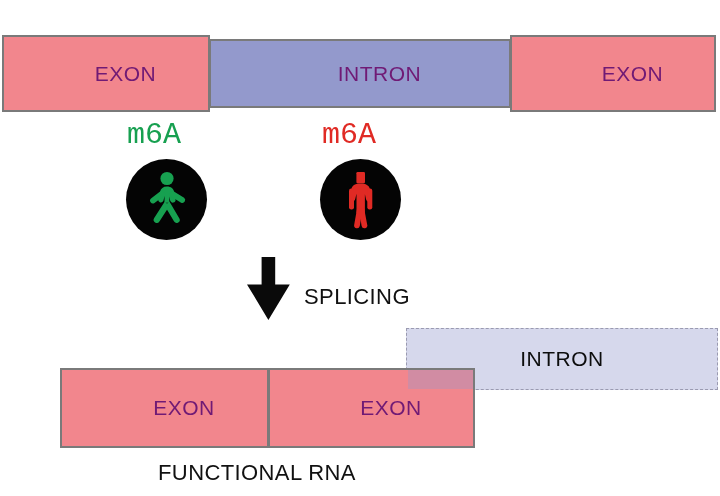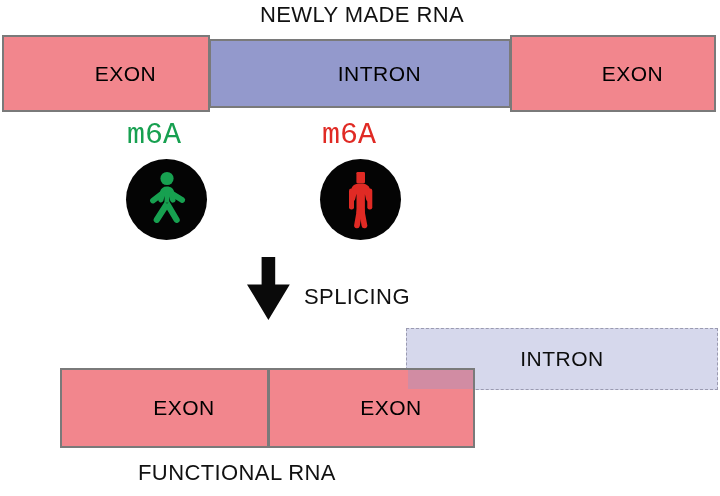--- a/index.html
+++ b/index.html
@@ -31,21 +31,21 @@
   }
 
   
   .seg {
     position: absolute;
     box-sizing: border-box;
     display: flex;
     align-items: center;
     justify-content: center;
     border: 2px solid #7a7a7a;
-    color: #000000;
+    color: #701a75;
     font-size: 21px;
     letter-spacing: 0.5px;
     font-family: "Liberation Sans", sans-serif;
     padding-left: 39px;
   }
   .seg-exon { background: #f2868d; }
   .seg-intron { background: #9399cc; }
 
   .seg-intron-ghost {
     position: absolute;
@@ -81,21 +81,20 @@
   
   .arrow {
     position: absolute;
   }
 </style>
 </head>
 <body>
 
 <div id="canvas">
 
-  <div class="caption" style="left:260px; top:2px;">NEWLY MADE RNA</div>
 
   <div>
 
     <div class="seg seg-exon" style="left:2px; top:35px; width:208px; height:77px;">EXON</div>
 
     <div class="seg seg-intron" style="left:209px; top:39px; width:302px; height:69px;">INTRON</div>
 
     <div class="seg seg-exon" style="left:510px; top:35px; width:206px; height:77px;">EXON</div>
   </div>
 
@@ -202,15 +201,15 @@
   <div>
 
     <div class="seg seg-exon" style="left:60px; top:368px; width:209px; height:80px;">EXON</div>
 
     <div class="seg seg-exon" style="left:268px; top:368px; width:207px; height:80px;">EXON</div>
   </div>
 
   <div style="position:absolute; left:408px; top:370px; width:65px; height:19px;
               background:rgba(147,153,204,0.34); pointer-events:none;"></div>
 
-  <div class="caption" style="left:138px; top:460px;text-align:right;">FUNCTIONAL RNA</div>
+  <div class="caption" style="left:158px; top:460px;text-align:right;">FUNCTIONAL RNA</div>
 
 </div>
 
 </body></html>

